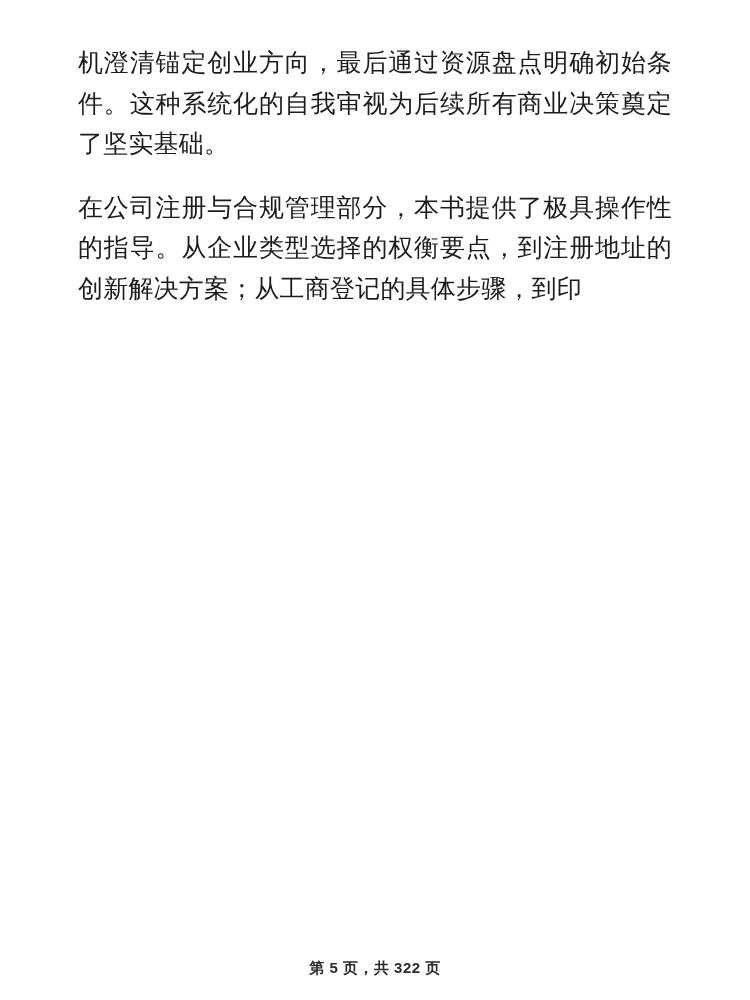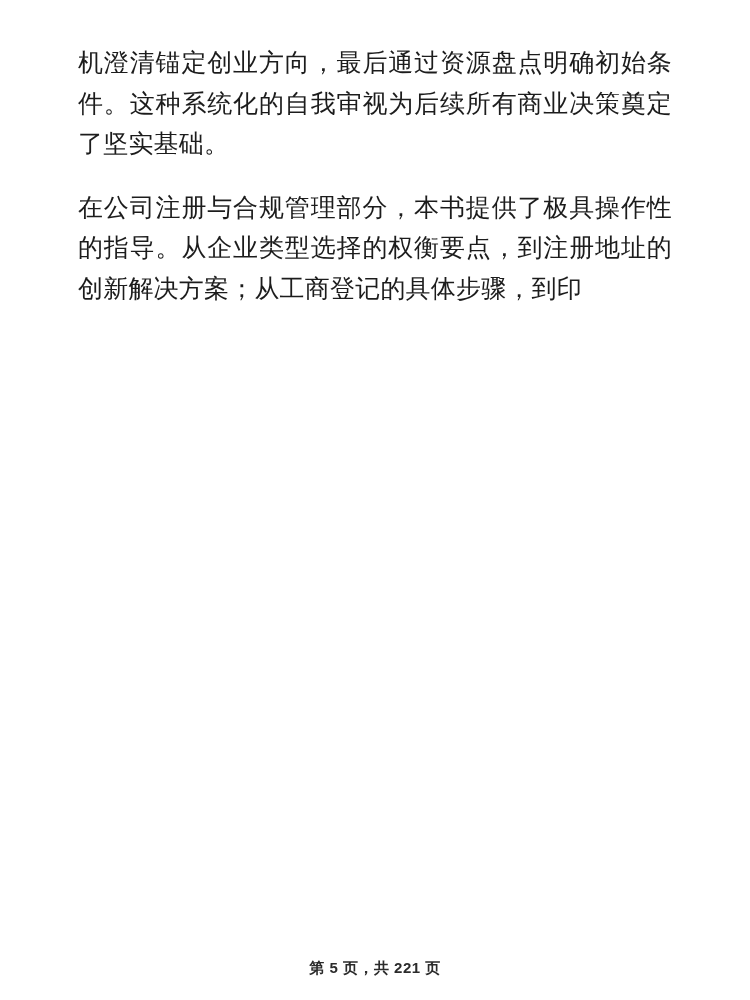--- a/index.html
+++ b/index.html
@@ -50,14 +50,14 @@
   }
 </style>
 </head>
 <body>
 
 <div class="page">
 
   <p class="body-text">机澄清锚定创业方向，最后通过资源盘点明确初始条件。这种系统化的自我审视为后续所有商业决策奠定了坚实基础。</p>
   <p class="body-text">在公司注册与合规管理部分，本书提供了极具操作性的指导。从企业类型选择的权衡要点，到注册地址的创新解决方案；从工商登记的具体步骤，到印</p>
 
-  <div class="page-footer">第 5 页，共 221 页</div>
+  <div class="page-footer">第 5 页，共 322 页</div>
 </div>
 
 </body></html>

